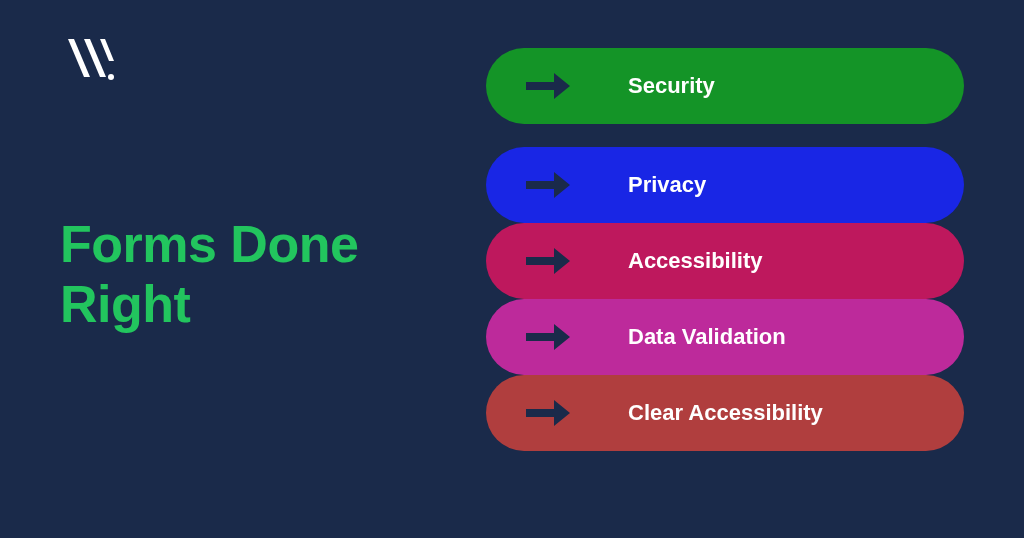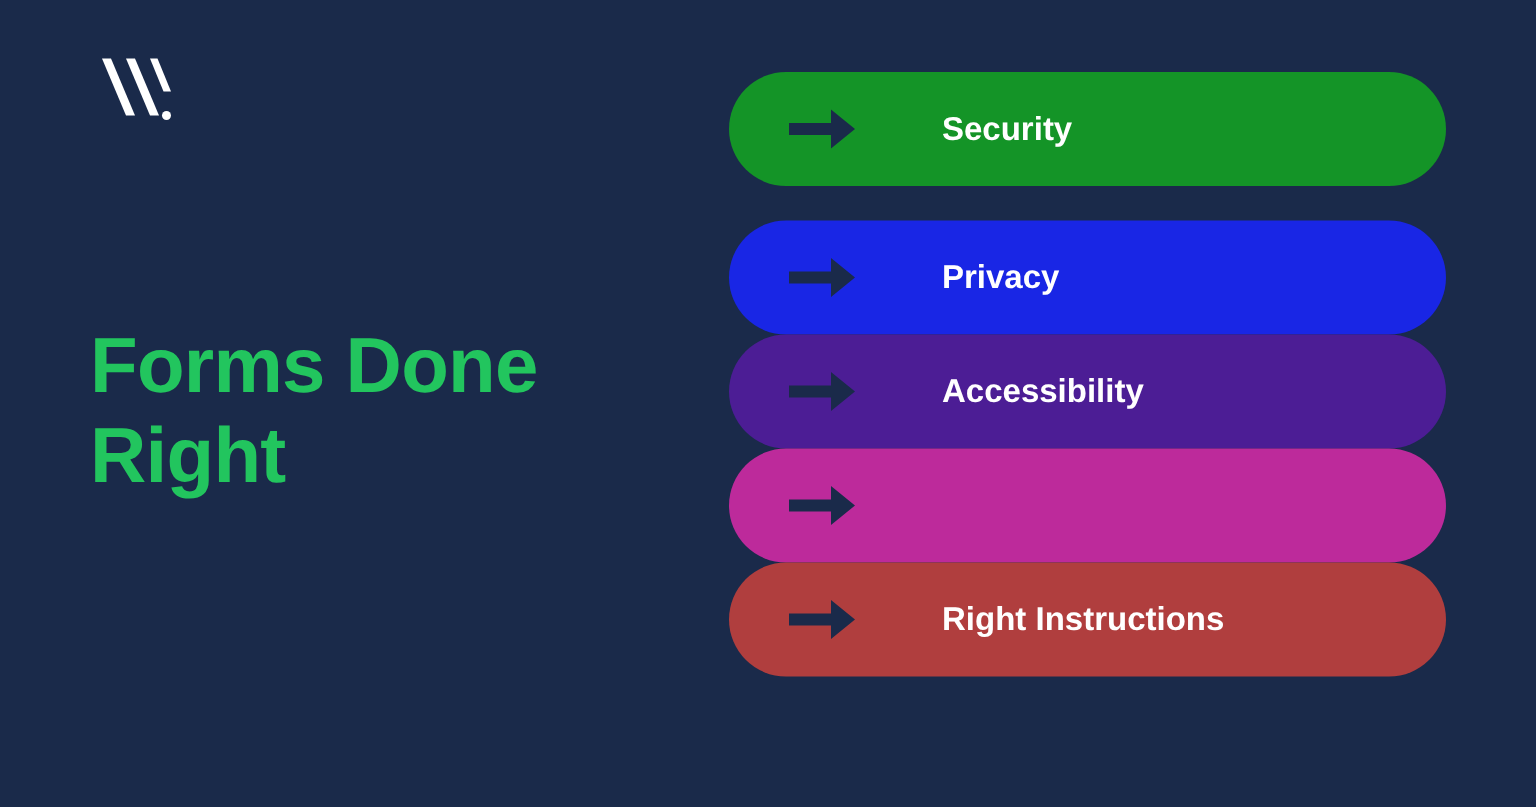--- a/index.html
+++ b/index.html
@@ -54,21 +54,21 @@
       flex-shrink: 0;
     }
     .pill .label {
       color: #ffffff;
       font-size: 22px;
       font-weight: 700;
       margin-left: 56px;
     }
     .pill-0 { background: #149427; }
     .pill-1 { background: #1926e5; margin-top: 23px; }
-    .pill-2 { background: #4c1d95; }
+    .pill-2 { background: #be185d; }
     .pill-3 { background: #bd2a9b; }
     .pill-4 { background: #b03e3e; }
   </style>
 </head>
 <body>
 
 <div class="logo">
   <svg viewBox="0 0 55 50" xmlns="http://www.w3.org/2000/svg">
     <path d="M 6 4 L 22 42 L 28 42 L 12 4 Z" fill="#ffffff"></path>
     <path d="M 22 4 L 38 42 L 44 42 L 28 4 Z" fill="#ffffff"></path>
@@ -103,22 +103,23 @@
         </svg>
     </span>
     <span class="label">Accessibility</span>
   </div>
   <div class="pill pill-3">
     <span class="arrow">
       <svg viewBox="0 0 48 30">
           <path d="M 2 11 L 30 11 L 30 2 L 46 15 L 30 28 L 30 19 L 2 19 Z" fill="#1a2a4a"></path>
         </svg>
     </span>
+    <span class="label">Data Validation</span>
   </div>
   <div class="pill pill-4">
     <span class="arrow">
       <svg viewBox="0 0 48 30">
           <path d="M 2 11 L 30 11 L 30 2 L 46 15 L 30 28 L 30 19 L 2 19 Z" fill="#1a2a4a"></path>
         </svg>
     </span>
-    <span class="label">Right Instructions</span>
+    <span class="label">Clear Accessibility</span>
   </div>
 </div>
 
 </body></html>

